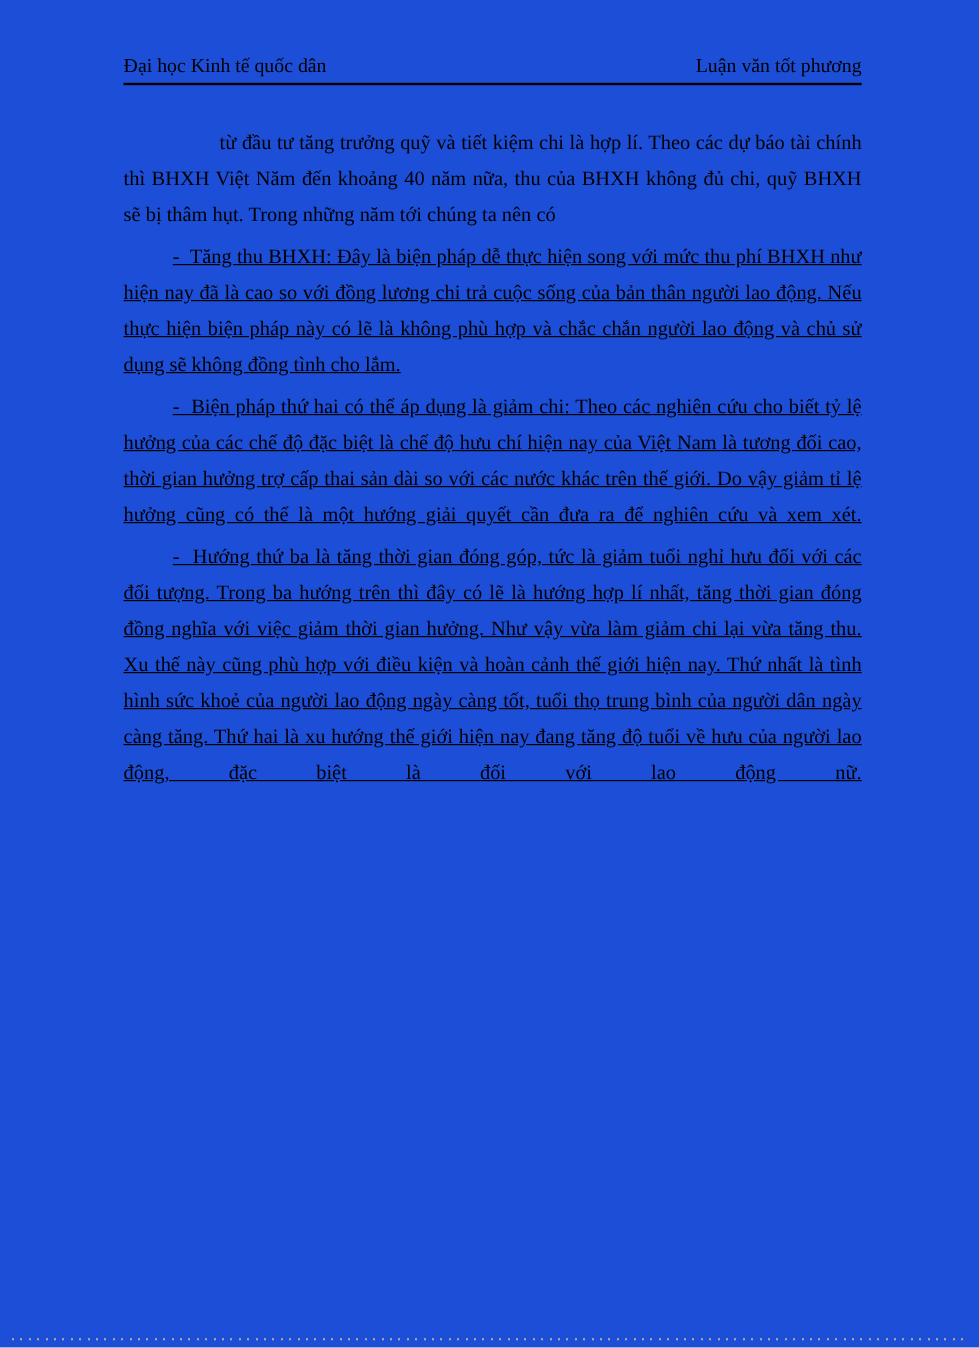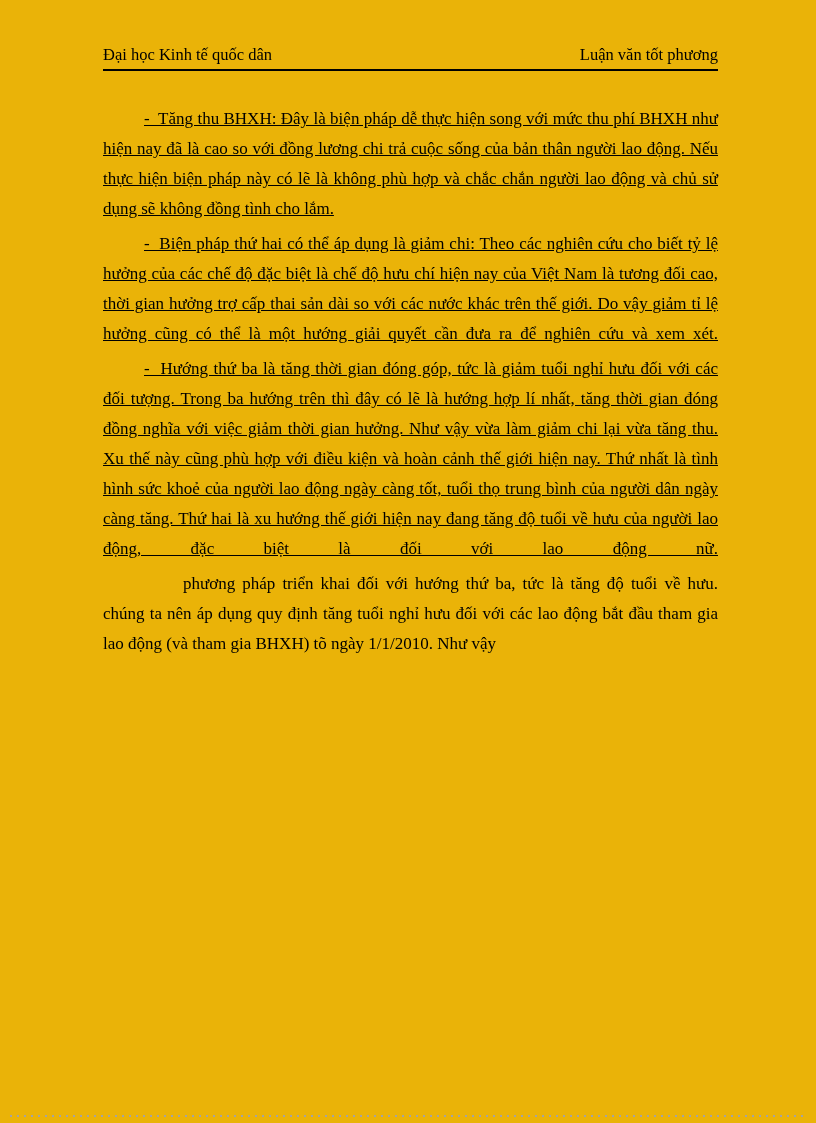--- a/index.html
+++ b/index.html
@@ -4,21 +4,21 @@
 <style>
   html, body {
     margin: 0;
     padding: 0;
     background: #ffffff;
   }
   .page {
     position: relative;
     width: 816px;
     height: 1123px;
-    background: #eab308;
+    background: #1d4ed8;
     color: #000000;
     font-family: "Liberation Serif", "DejaVu Serif", serif;
     overflow: hidden;
   }
   .header {
     position: absolute;
     left: 103px;
     top: 45px;
     width: 615px;
     display: flex;
@@ -64,21 +64,21 @@
 <body>
 
 <div class="page">
 
   <div class="header">
     <span>Đại học Kinh tế quốc dân</span>
     <span>Luận văn tốt phương</span>
   </div>
 
   <div class="content">
+    <p class="para indent">từ đầu tư tăng trưởng quỹ và tiết kiệm chi là hợp lí. Theo các dự báo tài chính thì BHXH Việt Năm đến khoảng 40 năm nữa, thu của BHXH không đủ chi, quỹ BHXH sẽ bị thâm hụt. Trong những năm tới chúng ta nên có</p>
     <p class="para bullet">-&nbsp; Tăng thu BHXH: Đây là biện pháp dễ thực hiện song với mức thu phí BHXH như hiện nay đã là cao so với đồng lương chi trả cuộc sống của bản thân người lao động. Nếu thực hiện biện pháp này có lẽ là không phù hợp và chắc chắn người lao động và chủ sử dụng sẽ không đồng tình cho lắm.</p>
     <p class="para bullet justify-last">-&nbsp; Biện pháp thứ hai có thể áp dụng là giảm chi: Theo các nghiên cứu cho biết tỷ lệ hưởng của các chế độ đặc biệt là chế độ hưu chí hiện nay của Việt Nam là tương đối cao, thời gian hưởng trợ cấp thai sản dài so với các nước khác trên thế giới. Do vậy giảm tỉ lệ hưởng cũng có thể là một hướng giải quyết cần đưa ra để nghiên cứu và xem xét.</p>
     <p class="para bullet justify-last">-&nbsp; Hướng thứ ba là tăng thời gian đóng góp, tức là giảm tuổi nghỉ hưu đối với các đối tượng. Trong ba hướng trên thì đây có lẽ là hướng hợp lí nhất, tăng thời gian đóng đồng nghĩa với việc giảm thời gian hưởng. Như vậy vừa làm giảm chi lại vừa tăng thu. Xu thế này cũng phù hợp với điều kiện và hoàn cảnh thế giới hiện nay. Thứ nhất là tình hình sức khoẻ của người lao động ngày càng tốt, tuổi thọ trung bình của người dân ngày càng tăng. Thứ hai là xu hướng thế giới hiện nay đang tăng độ tuổi về hưu của người lao động, đặc biệt là đối với lao động nữ.</p>
-    <p class="para indent">phương pháp triển khai đối với hướng thứ ba, tức là tăng độ tuổi về hưu. chúng ta nên áp dụng quy định tăng tuổi nghỉ hưu đối với các lao động bắt đầu tham gia lao động (và tham gia BHXH) tõ ngày 1/1/2010. Như vậy</p>
   </div>
 
   <div class="bottom-dotted"></div>
 
 </div>
 
 </body></html>

